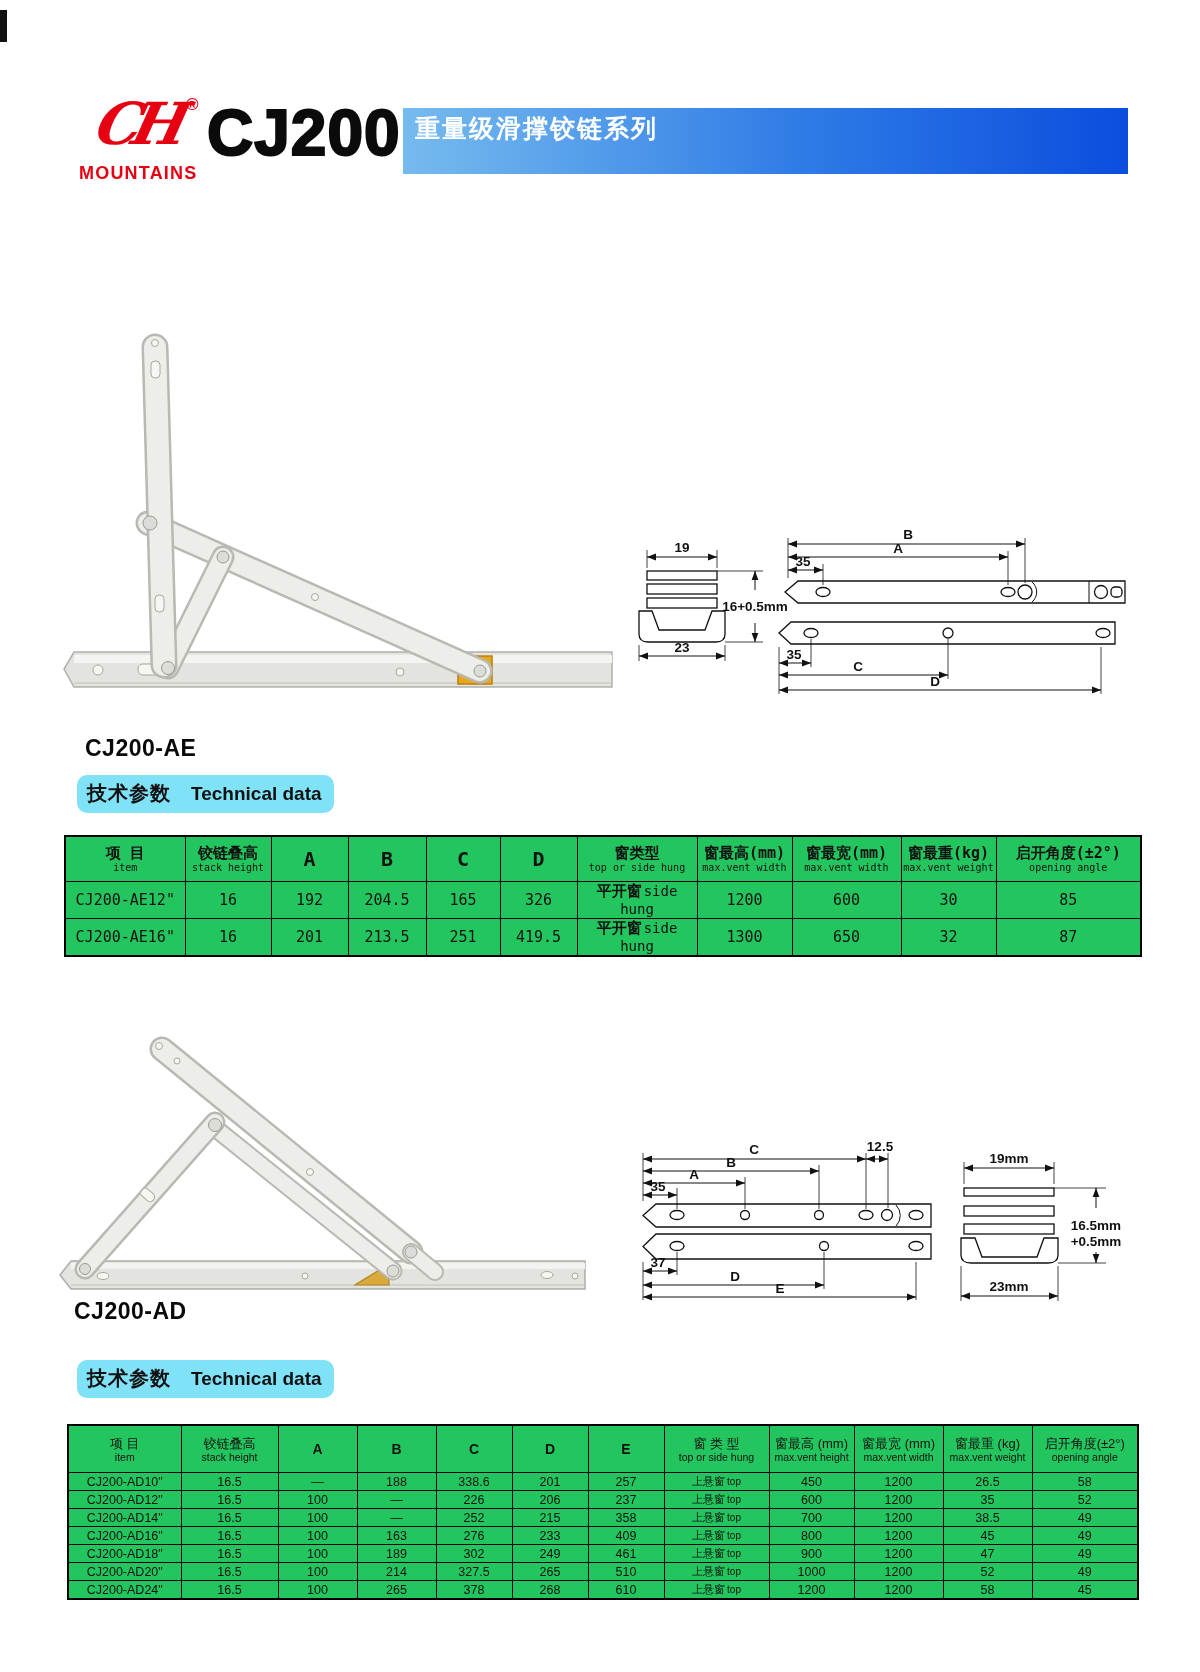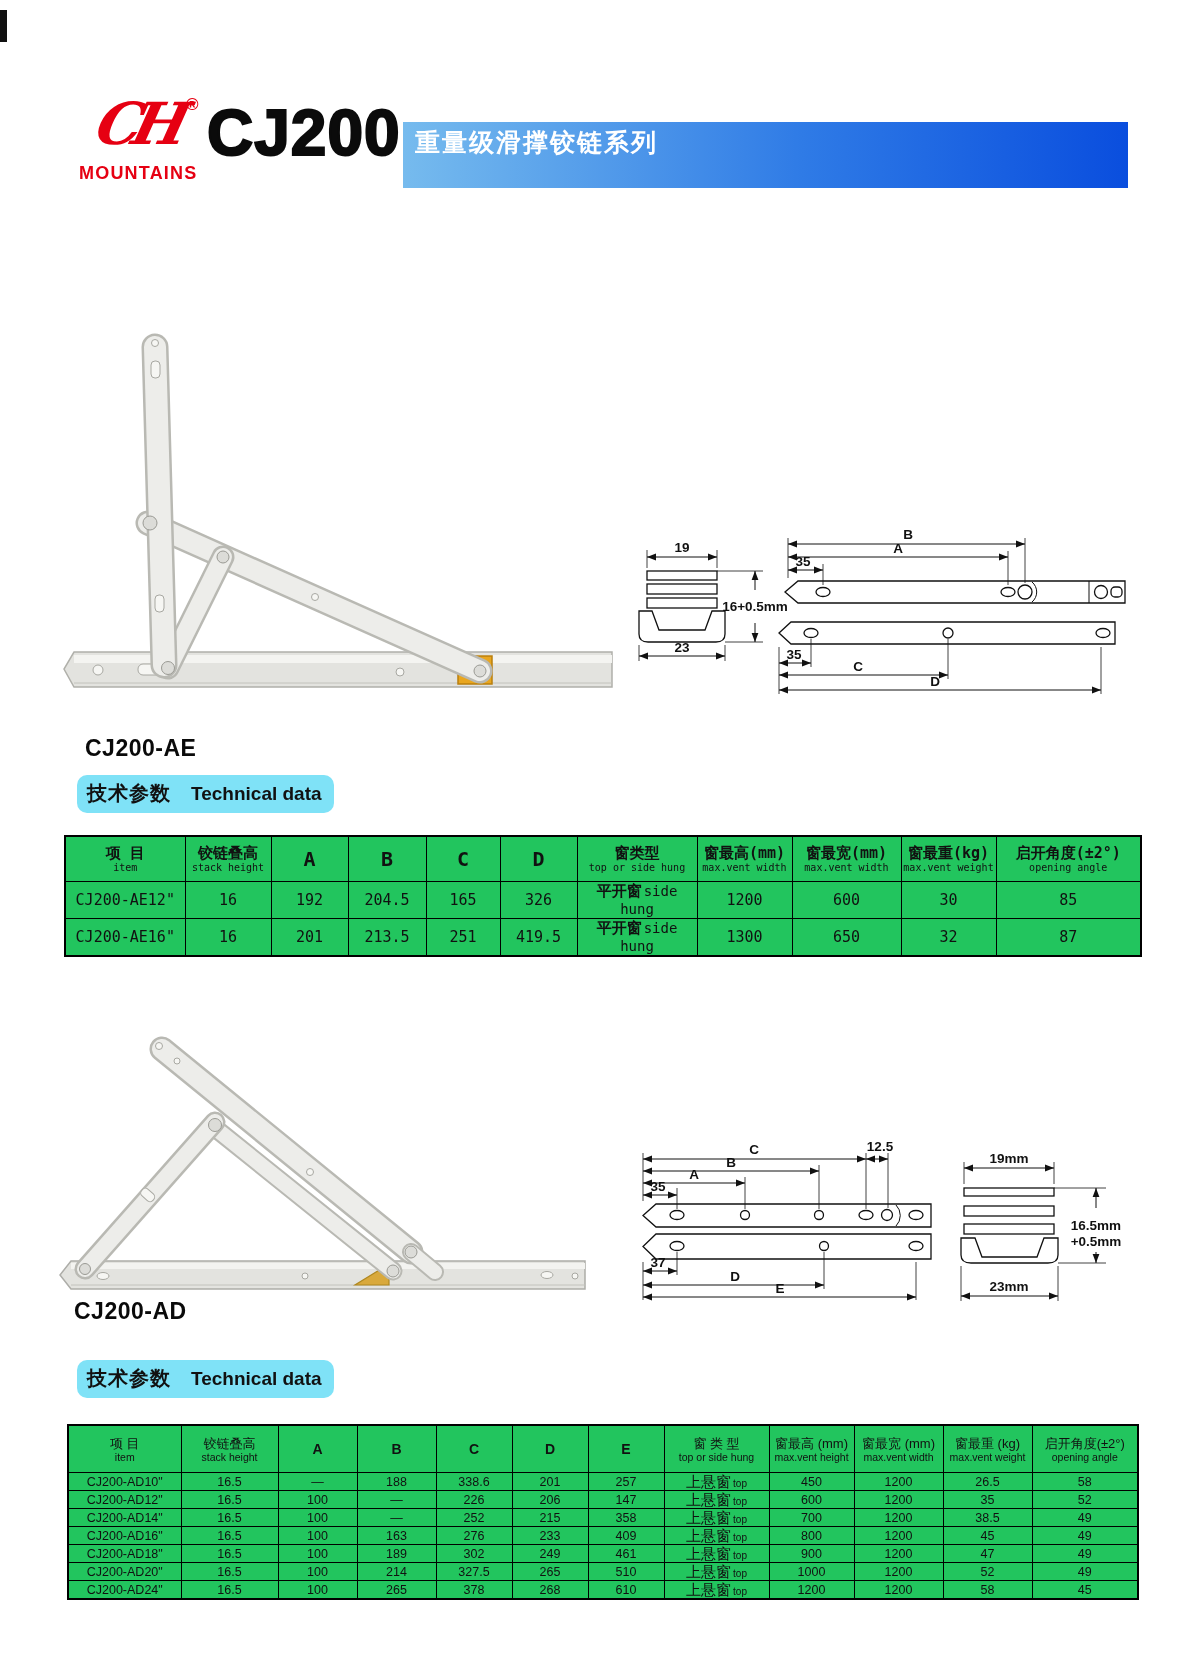--- a/index.html
+++ b/index.html
@@ -4,21 +4,21 @@
 <style>
   html,body{margin:0;padding:0;background:#9a9a9a;}
   .page{position:relative;width:1200px;height:1672px;background:#ffffff;margin:0 auto;overflow:hidden;
         font-family:"Liberation Sans",sans-serif;color:#111;}
   .abs{position:absolute;}
   .corner-mark{left:0;top:10px;width:7px;height:32px;background:#111;}
 
   
   .model-title{left:207px;top:96px;font-size:64px;font-weight:900;letter-spacing:1px;color:#0b0b0b;
                -webkit-text-stroke:2.2px #0b0b0b;}
-  .banner{left:403px;top:122px;width:725px;height:66px;padding:5px 0 0 12px;box-sizing:border-box;}
+  .banner{left:403px;top:108px;width:725px;height:66px;padding:5px 0 0 12px;box-sizing:border-box;}
   .banner .zh{font-size:25px;font-weight:bold;color:#fff;letter-spacing:2px;line-height:30px;}
   .banner .en{font-size:23px;font-weight:bold;color:#fff;line-height:27px;letter-spacing:.5px;}
 
   
   .badge{padding:5px 12px 6px 10px;border-radius:10px;white-space:nowrap;}
   .badge .zh{font-size:20px;font-weight:bold;letter-spacing:1px;}
   .badge .en{font-size:19px;font-weight:bold;margin-left:20px;}
 
   .prod-label{font-size:23px;font-weight:800;letter-spacing:.5px;color:#0a0a0a;}
 
@@ -34,21 +34,21 @@
   .t1 .big{font-size:20px;font-weight:bold;}
   .t1 .en{font-size:10px;line-height:12px;}
   .t1 .wtype .zh{display:inline;font-size:15px;}
   .t1 .wtype .en{display:inline;font-size:14px;margin-left:2px;}
   .t2{font-family:"Liberation Sans",sans-serif;}
   .t2 th{height:46px;font-weight:normal;}
   .t2 td{height:17px;font-size:12.5px;}
   .t2 .zh{font-size:13px;line-height:15px;}
   .t2 .big{font-size:14px;font-weight:bold;}
   .t2 .en{font-size:10.5px;line-height:12px;}
-  .t2 .wtype .zh{display:inline;font-size:15px;}
+  .t2 .wtype .zh{display:inline;font-size:11px;}
   .t2 .wtype .en{display:inline;font-size:10px;margin-left:2px;}
 
   
   .dl{stroke:#111;stroke-width:1;fill:none;}
   .ext{stroke:#111;stroke-width:.8;fill:none;}
   .otl{fill:#fff;stroke:#111;stroke-width:1.3;}
   .dtb{font:bold 13.5px "Liberation Sans",sans-serif;fill:#111;}
 
   
   .armU{stroke:#b9b9b3;stroke-linecap:round;fill:none;}
@@ -464,21 +464,21 @@
         <td>26.5</td>
         <td>58</td>
       </tr>
       <tr>
         <td>CJ200-AD12"</td>
         <td>16.5</td>
         <td>100</td>
         <td>—</td>
         <td>226</td>
         <td>206</td>
-        <td>147</td>
+        <td>237</td>
         <td class="wtype"><span class="zh">上悬窗</span><span class="en">top</span></td>
         <td>600</td>
         <td>1200</td>
         <td>35</td>
         <td>52</td>
       </tr>
       <tr>
         <td>CJ200-AD14"</td>
         <td>16.5</td>
         <td>100</td>

